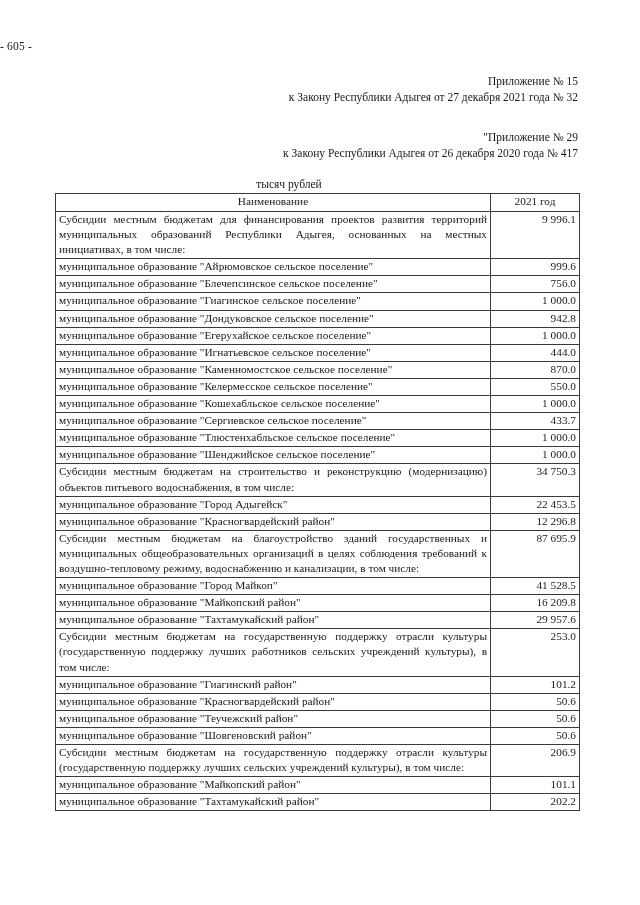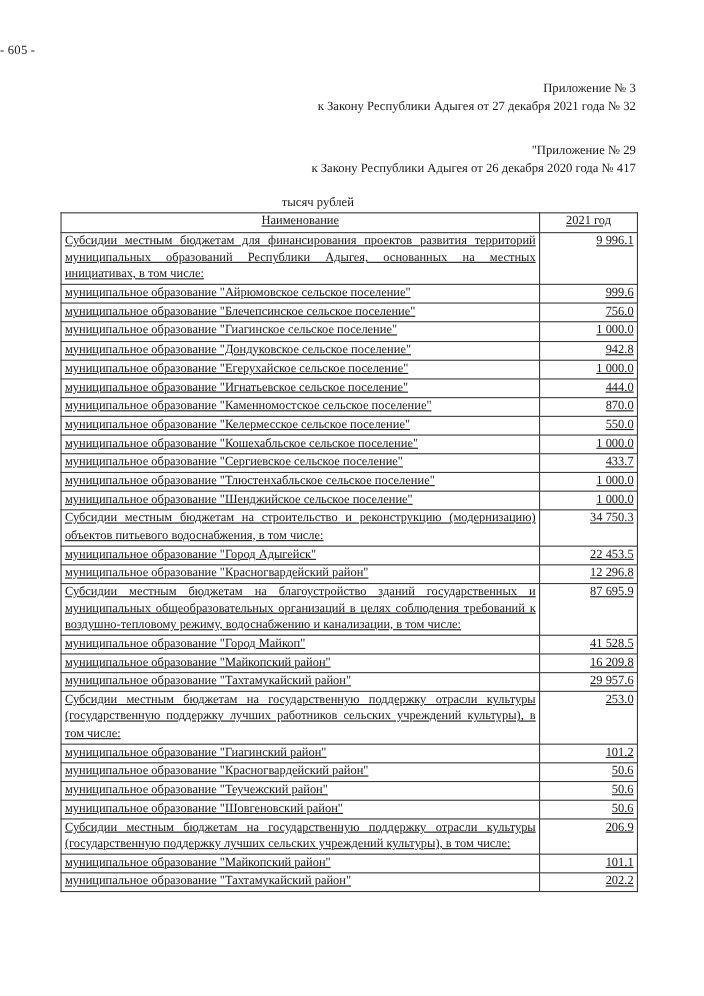--- a/index.html
+++ b/index.html
@@ -64,21 +64,20 @@
     margin: 3px 0 0 55px;
     table-layout: fixed;
     font-size: 11.3px;
   }
   table.subsidy-table th,
   table.subsidy-table td {
     border: 1px solid #3a3a3a;
     vertical-align: top;
     padding: 0px 3px 1px 3px;
     line-height: 15.1px;
-    text-decoration: underline;
   }
   table.subsidy-table th {
     text-align: center;
     font-weight: normal;
     height: 16px;
   }
   col.c-name { width: 435px; }
   col.c-value { width: 89px; }
 
   td.name {
@@ -95,21 +94,21 @@
   tr.item td.name { text-align: left; }
 </style>
 </head>
 <body>
 
 <div class="page">
 
   <div class="page-number">- 605 -</div>
 
   <div class="appendix-block first">
-    <div class="appendix-line">Приложение № 3</div>
+    <div class="appendix-line">Приложение № 15</div>
     <div class="appendix-line">к Закону Республики Адыгея от 27 декабря 2021 года № 32</div>
   </div>
 
   <div class="appendix-block second">
     <div class="appendix-line">"Приложение № 29</div>
     <div class="appendix-line">к Закону Республики Адыгея от 26 декабря 2020 года № 417</div>
   </div>
 
 
   <div class="units">тысяч рублей</div>

